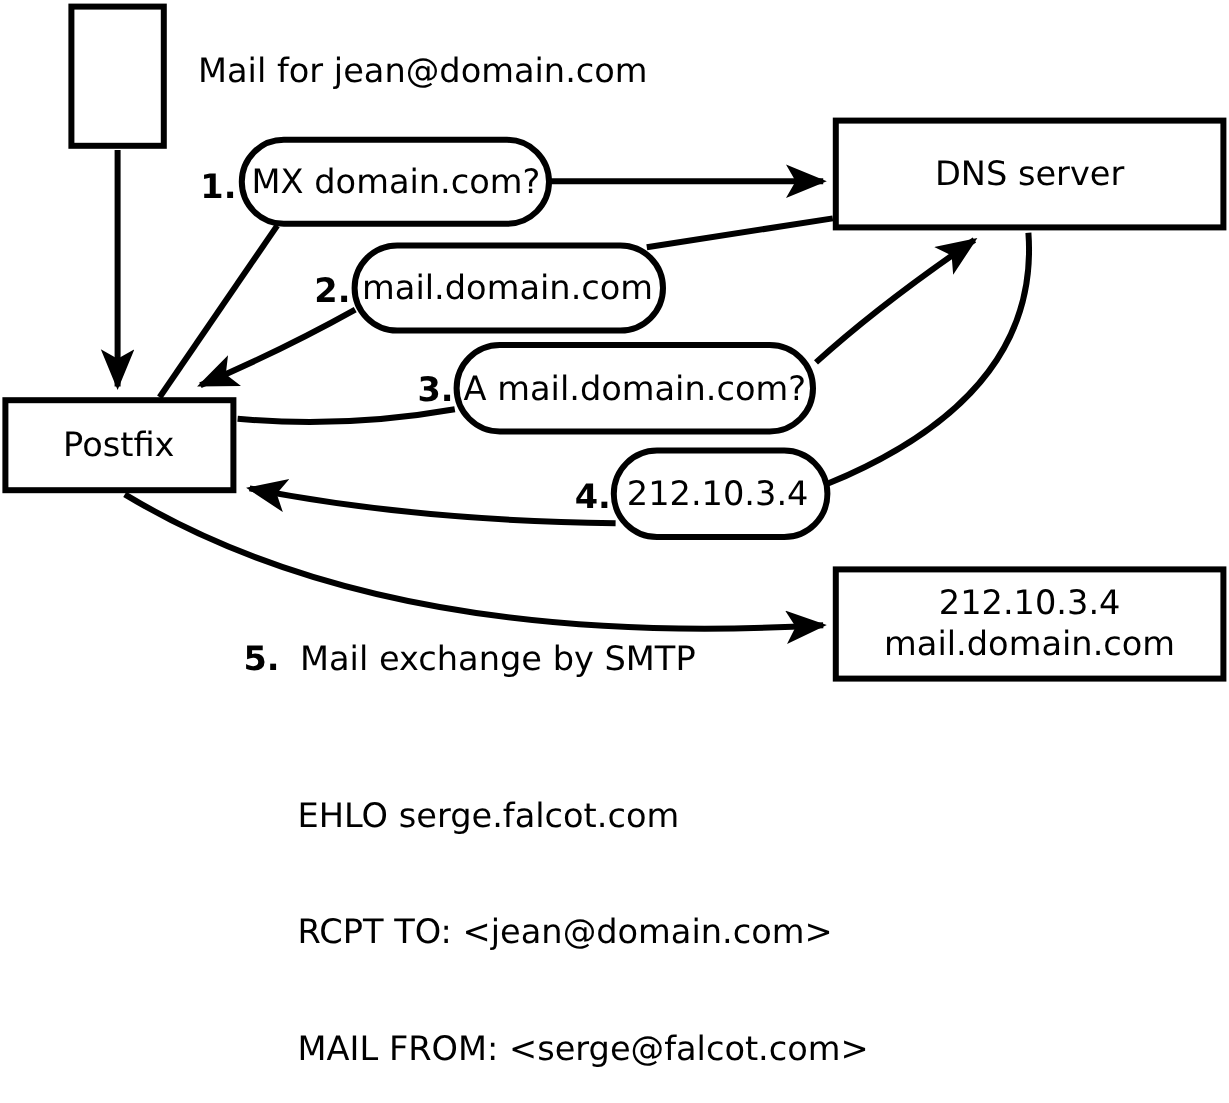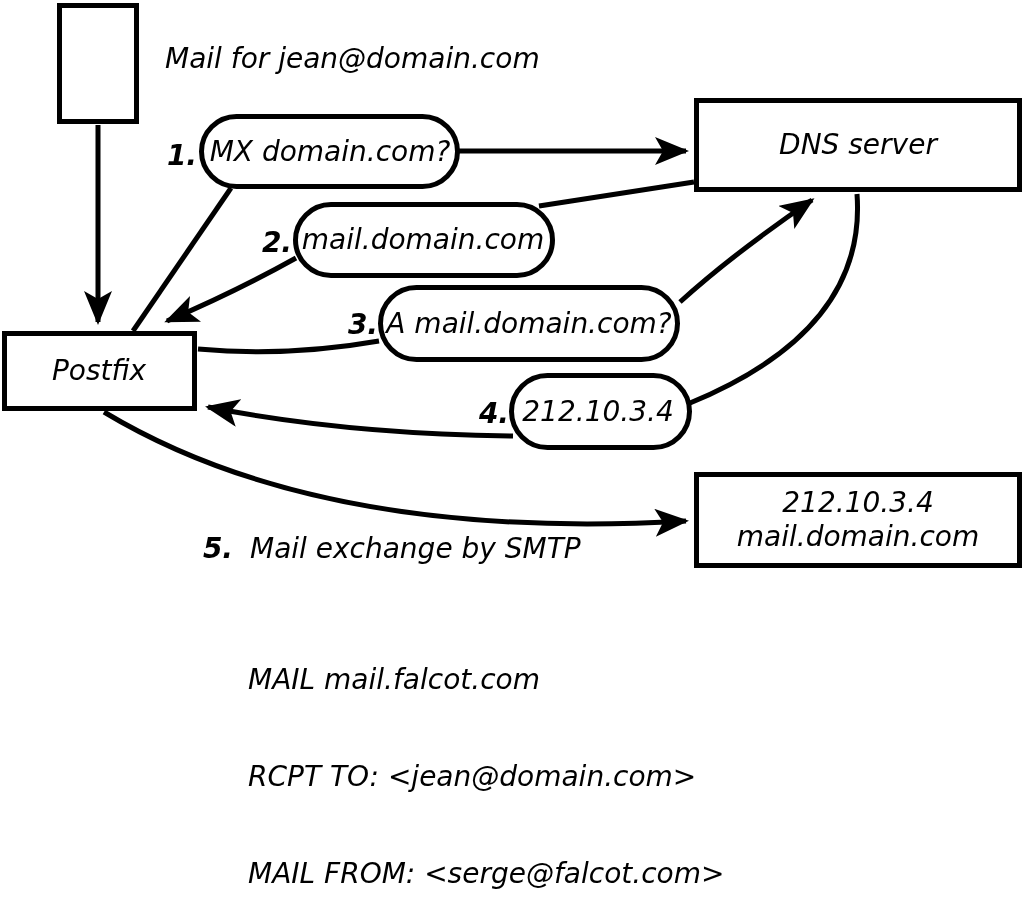--- a/index.html
+++ b/index.html
@@ -8,21 +8,20 @@
     background: #ffffff;
   }
   .stage {
     position: relative;
     width: 1024px;
     height: 919px;
     background: #ffffff;
     font-family: "DejaVu Sans", "Liberation Sans", sans-serif;
     color: #000000;
     overflow: hidden;
-    font-style: italic;
   }
   .stage svg {
     position: absolute;
     left: 0;
     top: 0;
   }
   svg text {
     fill: #000000;
     font-family: "DejaVu Sans", "Liberation Sans", sans-serif;
     font-size: 28px;
@@ -105,21 +104,21 @@
 
       <text class="num" x="509" y="423" text-anchor="end">4.</text>
       <text x="598" y="421" text-anchor="middle">212.10.3.4</text>
 
       <text class="num" x="233" y="558" text-anchor="end">5.</text>
       <text x="250" y="558">Mail exchange by SMTP</text>
     </g>
   </svg>
 
   <div class="smtp-block">
-    <div class="smtp-line">MAIL mail.falcot.com</div>
+    <div class="smtp-line">EHLO serge.falcot.com</div>
     <div class="smtp-line">RCPT TO: &lt;jean@domain.com&gt;</div>
     <div class="smtp-line">MAIL FROM: &lt;serge@falcot.com&gt;</div>
     
     
     
     
     
     
     
   </div>

